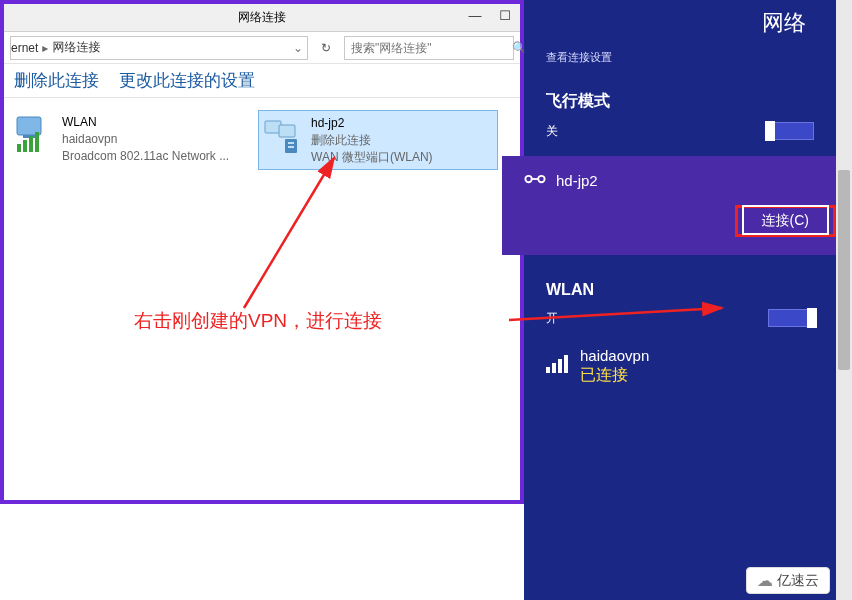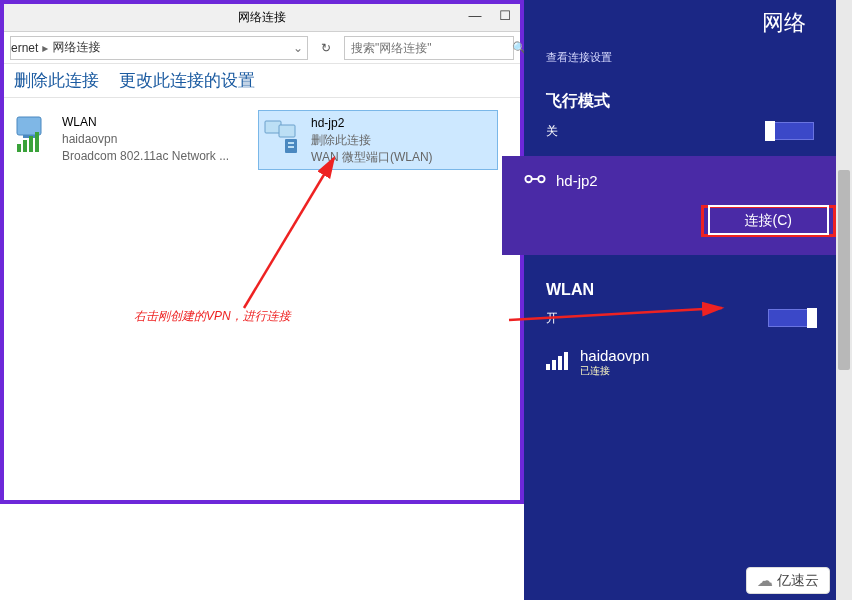--- a/index.html
+++ b/index.html
@@ -116,23 +116,22 @@
   }
   .connicon svg { width: 40px; height: 40px; }
   .conndesc { font-size: 12px; line-height: 1.4; }
   .conndesc .t { color: #000; }
   .conndesc .s { color: #666; }
 
   
   .annot {
     position: absolute;
     color: #e22;
-    font-size: 12px;
+    font-size: 19px;
     white-space: nowrap;
-    font-style: italic;
   }
   svg.arrow { position: absolute; pointer-events: none; }
 
   
   .charm {
     position: absolute;
     left: 524px; top: 0;
     width: 312px; height: 600px;
     background: #1b2785;
     color: #fff;
@@ -188,39 +187,39 @@
   }
   .vpn-row { display: flex; align-items: center; gap: 10px; }
   .vpn-icon svg { width: 22px; height: 18px; fill: #fff; }
   .connectbtn-wrap {
     display: flex;
     justify-content: flex-end;
     margin-top: 14px;
   }
   .connectbtn {
     border: 2px solid #fff;
-    padding: 5px 35px;
+    padding: 5px 18px;
     font-size: 14px;
     color: #fff;
     background: transparent;
   }
   .redbox {
     border: 3px solid #e22;
     padding: 4px;
     display: inline-block;
   }
   .wifi-item {
     display: flex;
     align-items: center;
     gap: 12px;
     margin-top: 20px;
   }
   .wifi-item .bars svg { width: 22px; height: 18px; fill: #fff; }
   .wifi-item .txt { font-size: 15px; line-height: 1.2; }
-  .wifi-item .sub { color: #fef9c3; font-size: 10px; }
+  .wifi-item .sub { color: #fde047; font-size: 16px; }
 
   .side-scroll {
     position: absolute;
     right: 0; top: 0;
     width: 16px; height: 600px;
     background: #e9e9e9;
   }
   .side-scroll .thumb {
     position: absolute;
     left: 2px; width: 12px;

